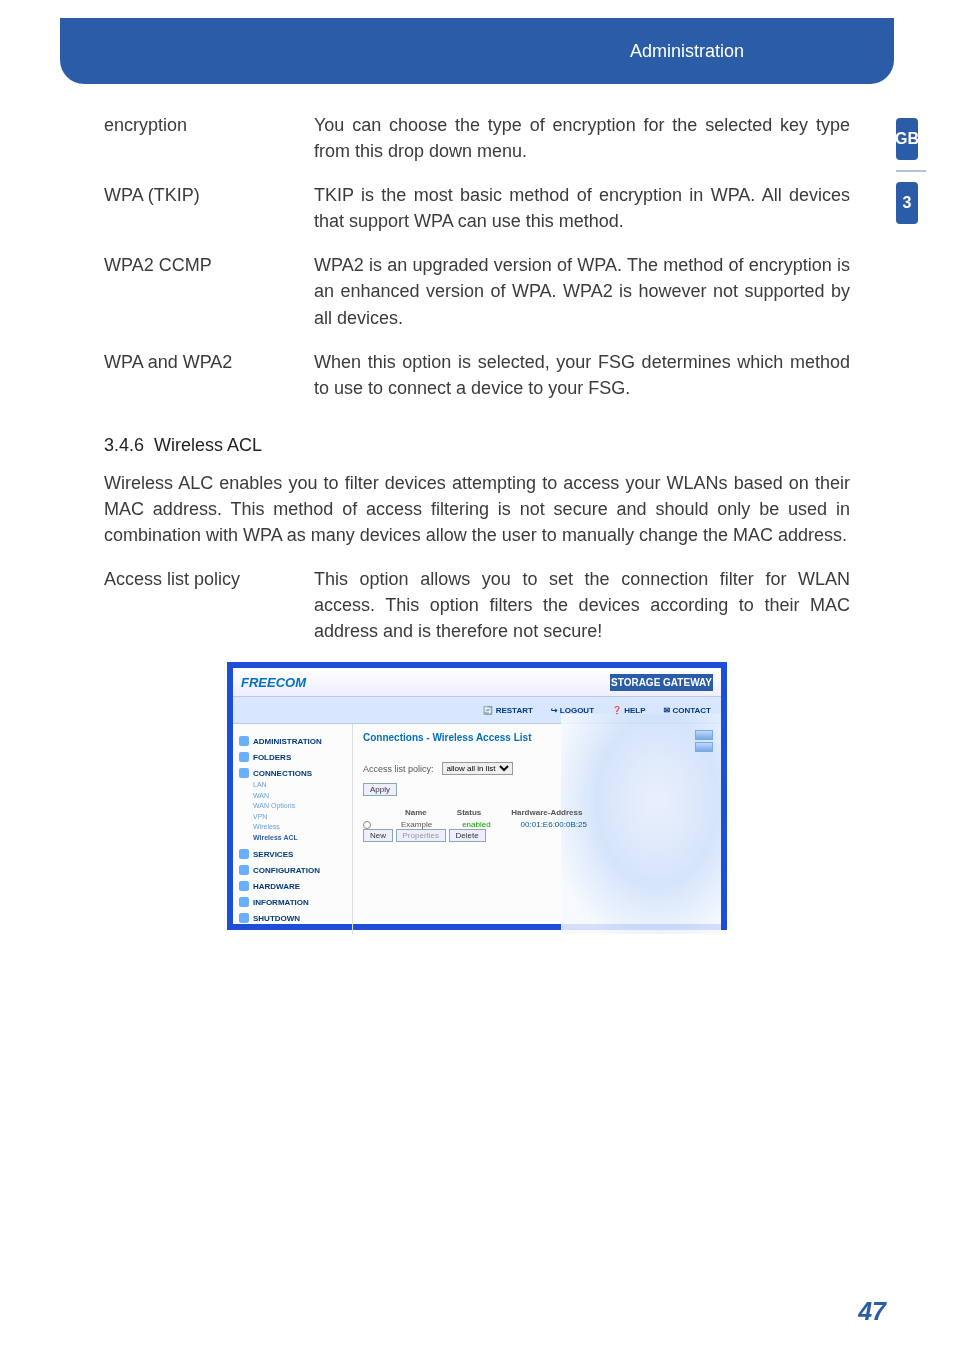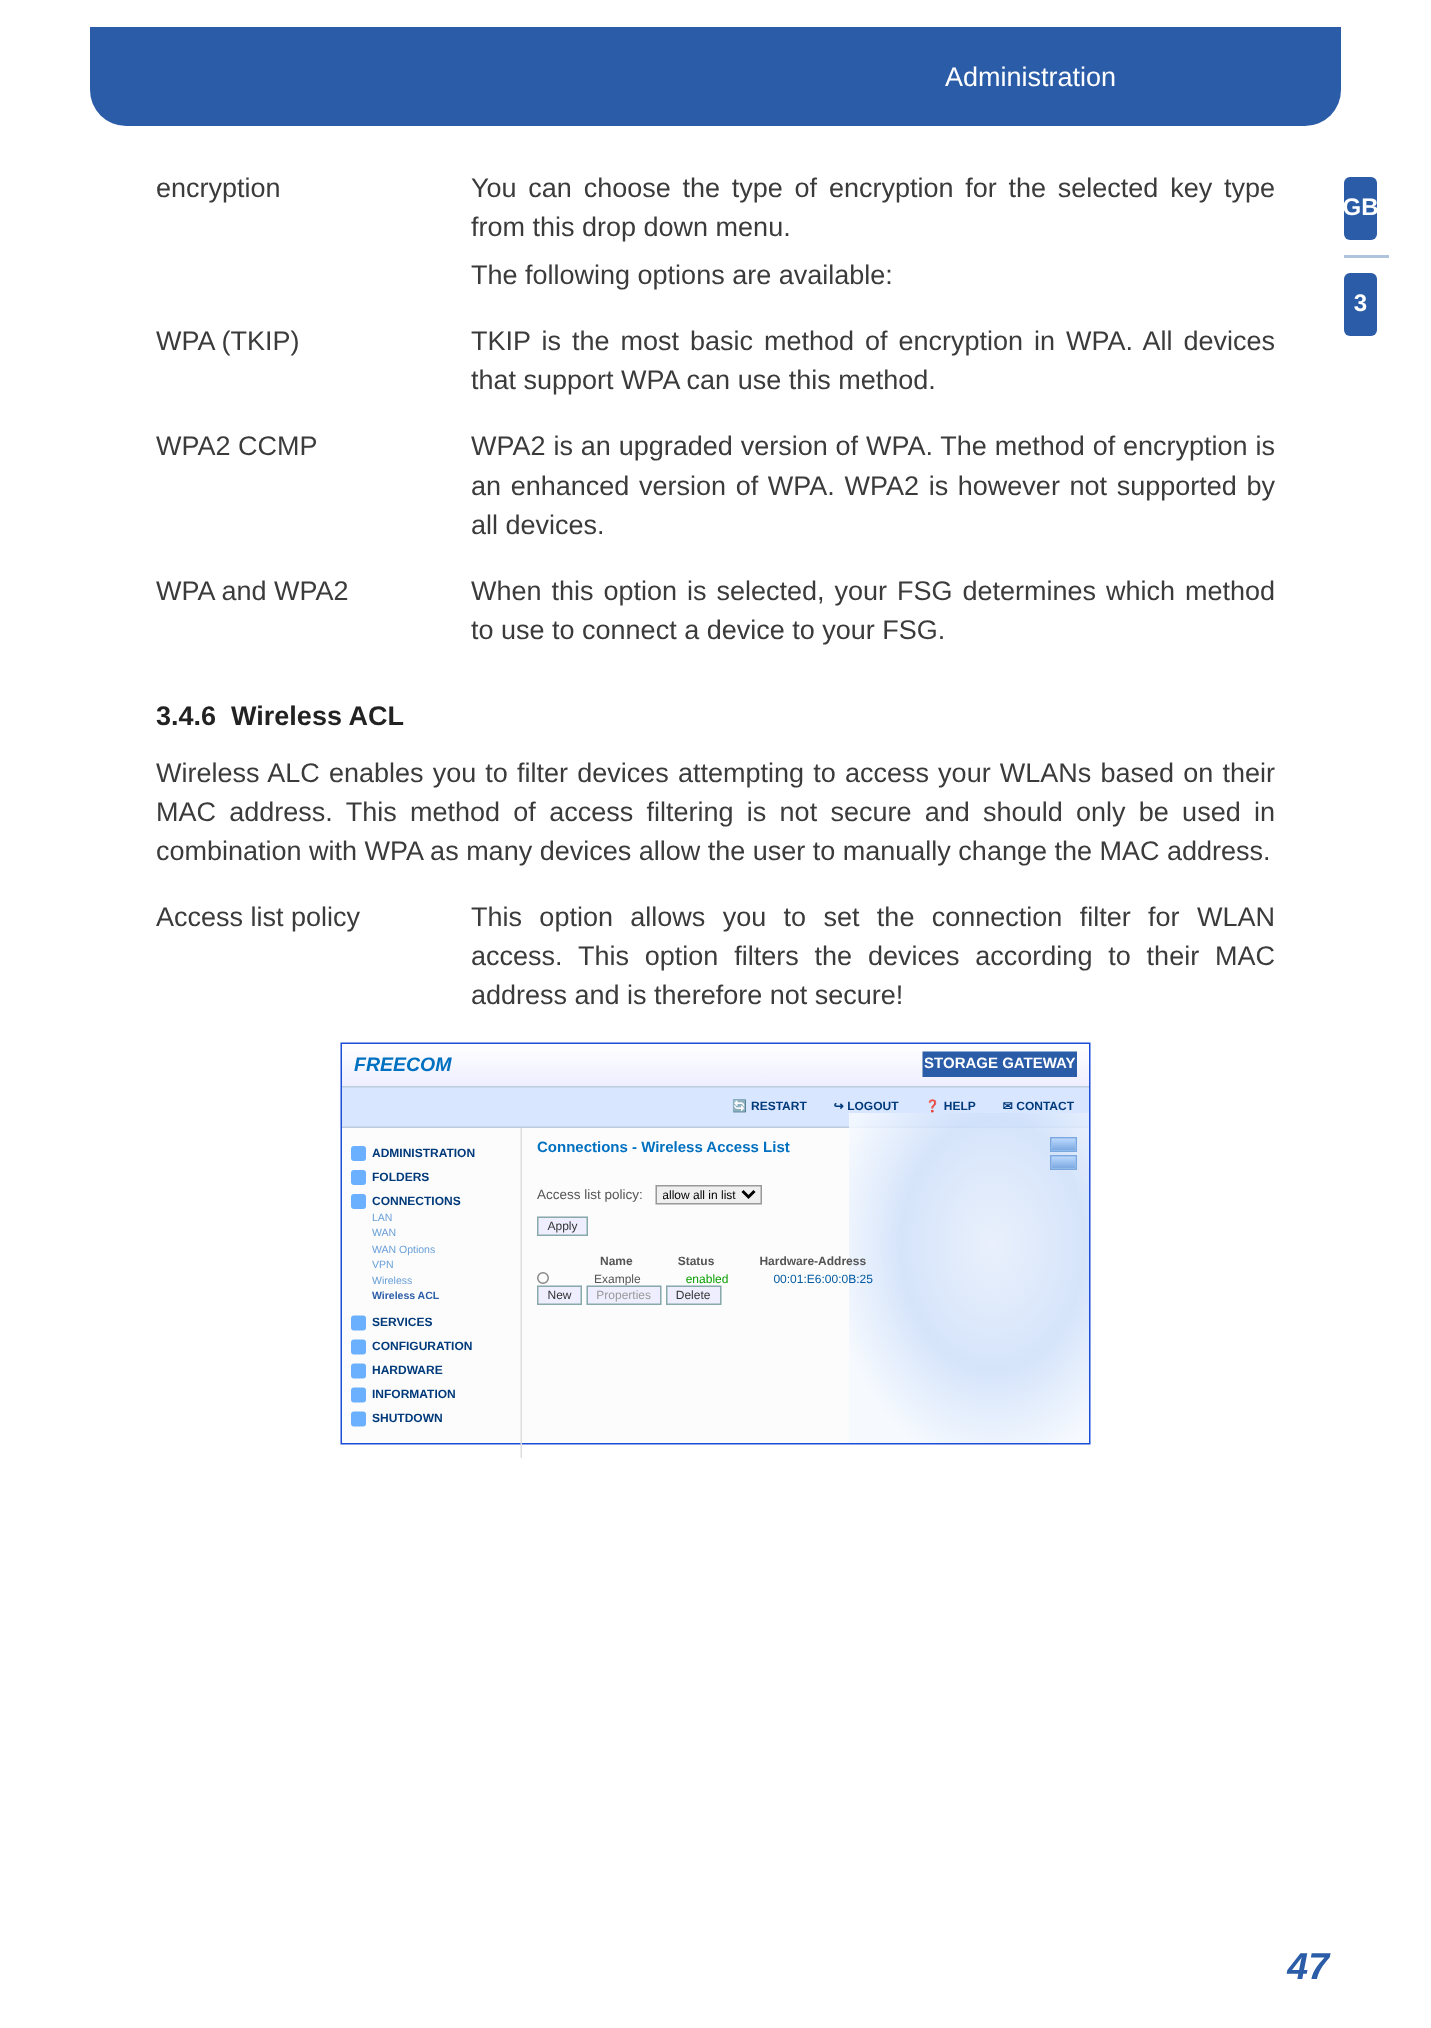--- a/index.html
+++ b/index.html
@@ -31,21 +31,21 @@
     font-size: 18px;
     line-height: 1.45;
     color: #3b3b3b;
   }
   .def-row { display: flex; margin-bottom: 12px; }
   .def-term { width: 210px; flex: 0 0 210px; }
   .def-text { flex: 1; text-align: justify; }
   .def-text p { margin-bottom: 6px; }
   .section-heading {
     font-family: Arial, Helvetica, sans-serif;
-    font-weight: bold;
+    font-weight: normal;
     font-size: 18px;
     margin: 28px 0 14px 0;
     color: #222;
   }
   .body-para {
     font-size: 18px;
     line-height: 1.45;
     text-align: justify;
     color: #3b3b3b;
     margin-bottom: 18px;
@@ -59,21 +59,21 @@
     display: flex; align-items: center; justify-content: center;
     font-weight: bold; font-size: 16px;
     border-radius: 4px;
     margin-bottom: 18px;
   }
   .side-sep { width: 30px; height: 2px; background: #b0c4de; margin: -8px auto 10px auto; }
   
   .shot {
     width: 500px; height: 268px;
     margin: 12px auto 0 auto;
-    border: 1px solid #1d4ed8;
+    border: 6px solid #1d4ed8;
     background: #fcfcfc;
     position: relative;
     font-size: 9px;
     color: #555;
   }
   .shot-top {
     height: 28px;
     background: linear-gradient(#fff,#eef);
     display: flex; align-items: center; justify-content: space-between;
     padding: 0 8px;
@@ -125,21 +125,20 @@
   <div class="side-tab">3</div>
 </div>
 
 <div class="content">
 
   <div class="def-table">
     <div class="def-row">
       <div class="def-term">encryption</div>
       <div class="def-text">
         <p>You can choose the type of encryption for the selected key type from this drop down menu.</p>
-        <p>The following options are available:</p>
       </div>
     </div>
     <div class="def-row">
       <div class="def-term">WPA (TKIP)</div>
       <div class="def-text">
         <p>TKIP is the most basic method of encryption in WPA. All devices that support WPA can use this method.</p>
       </div>
     </div>
     <div class="def-row">
       <div class="def-term">WPA2 CCMP</div>

